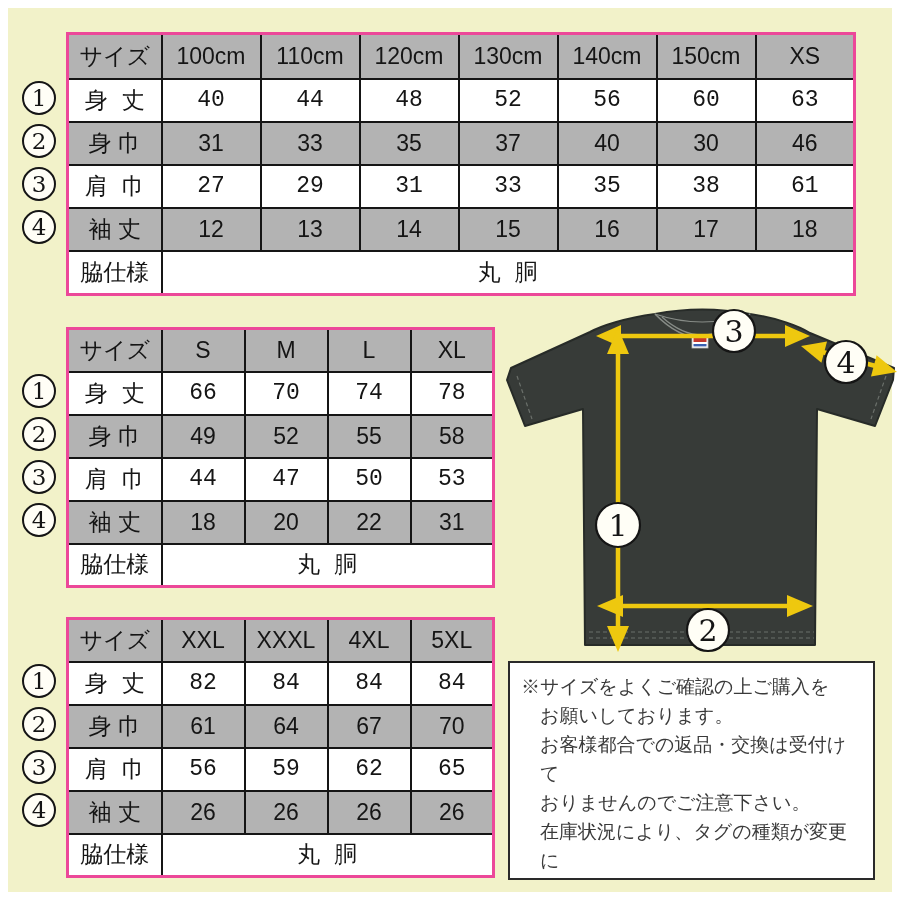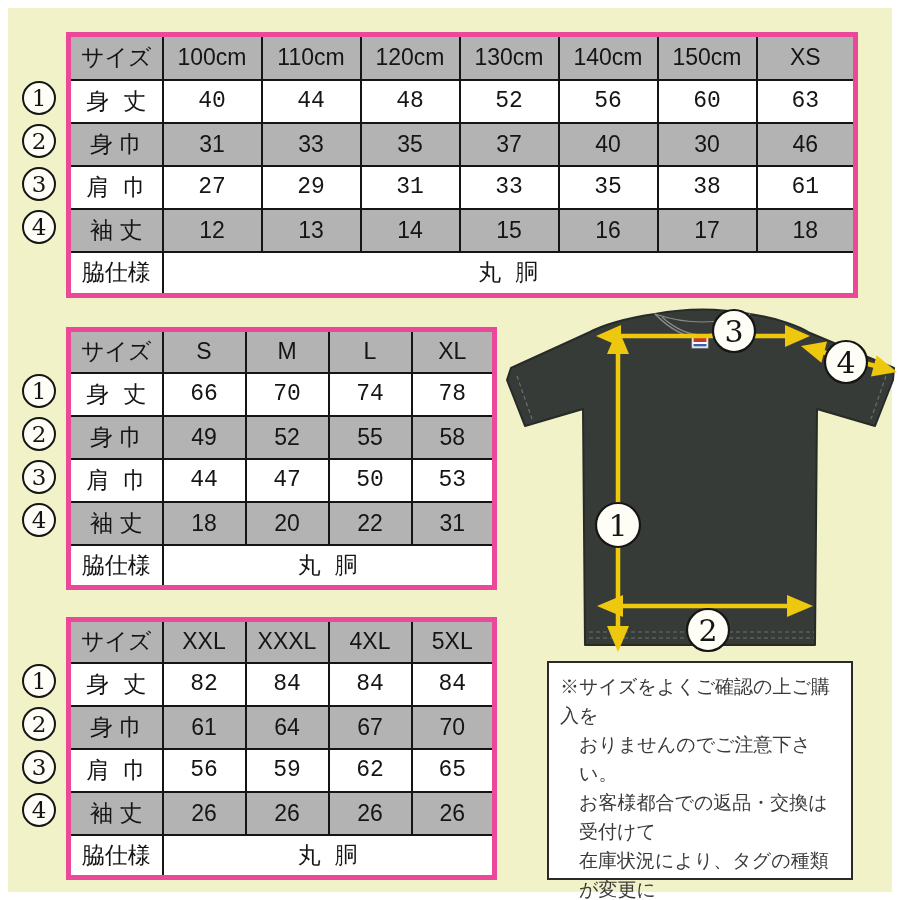--- a/index.html
+++ b/index.html
@@ -1,34 +1,34 @@
 <!DOCTYPE html>
 <html><head>
 <meta charset="utf-8">
 <style>
   html,body{margin:0;padding:0;}
   .page{position:relative;width:900px;height:900px;background:#ffffff;overflow:hidden;
         font-family:"Liberation Sans",sans-serif;}
   .bg{position:absolute;left:8px;top:8px;width:884px;height:884px;background:#f2f2c9;}
 
   table.size{position:absolute;border-collapse:collapse;table-layout:fixed;
-             border:5px solid #ec4899;background:#14532d;}
+             border:3px solid #ec4899;background:#14532d;}
   table.size td{border:2px solid #151515;text-align:center;vertical-align:middle;
                 font-size:23px;color:#151515;padding:0;overflow:hidden;white-space:nowrap;}
   tr.g td{background:#b3b3b3;}
   tr.w td{background:#ffffff;font-family:Liberation Mono, monospace;}
 
   .circle{position:absolute;width:34px;height:34px;box-sizing:border-box;
           border:2px solid #151515;border-radius:50%;background:#fffef6;
           font-family:"DejaVu Serif",serif;font-size:23px;line-height:30px;
           text-align:center;color:#151515;}
 
   .tshirt{position:absolute;left:505px;top:300px;width:395px;height:354px;}
 
-  .note{position:absolute;left:547px;top:661px;width:306px;height:219px;
+  .note{position:absolute;left:508px;top:661px;width:367px;height:219px;
         box-sizing:border-box;background:#ffffff;border:2px solid #2a2a2a;
         padding:9px 8px 0 11px;font-size:19px;line-height:29px;color:#3a3a3a;}
   .note .ind{padding-left:19px;}
 </style>
 </head>
 <body>
 
 <div class="page">
   <div class="bg"></div>
 
@@ -270,18 +270,19 @@
         <circle cx="113" cy="225" r="22" fill="#fffef6" stroke="#151515" stroke-width="2.2"></circle>
         <text x="113" y="236">1</text>
         <circle cx="203" cy="330" r="21" fill="#fffef6" stroke="#151515" stroke-width="2.2"></circle>
         <text x="203" y="341">2</text>
       </g>
     </svg>
   </div>
 
   <div class="note">
     <div>※サイズをよくご確認の上ご購入を</div>
+    <div class="ind">お願いしております。</div>
+    <div class="ind">お客様都合での返品・交換は受付けて</div>
     <div class="ind">おりませんのでご注意下さい。</div>
-    <div class="ind">お客様都合での返品・交換は受付けて</div>
     <div class="ind">在庫状況により、タグの種類が変更に</div>
 
   </div>
 </div>
 
 </body></html>

